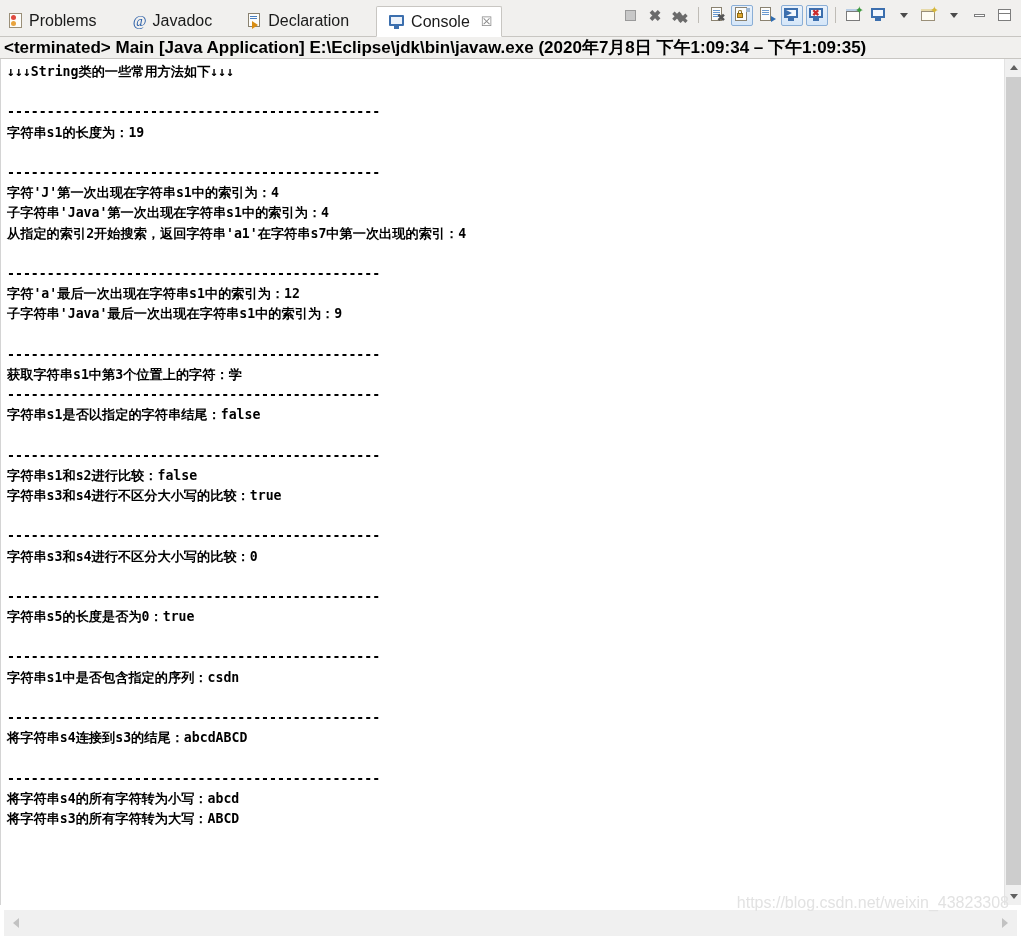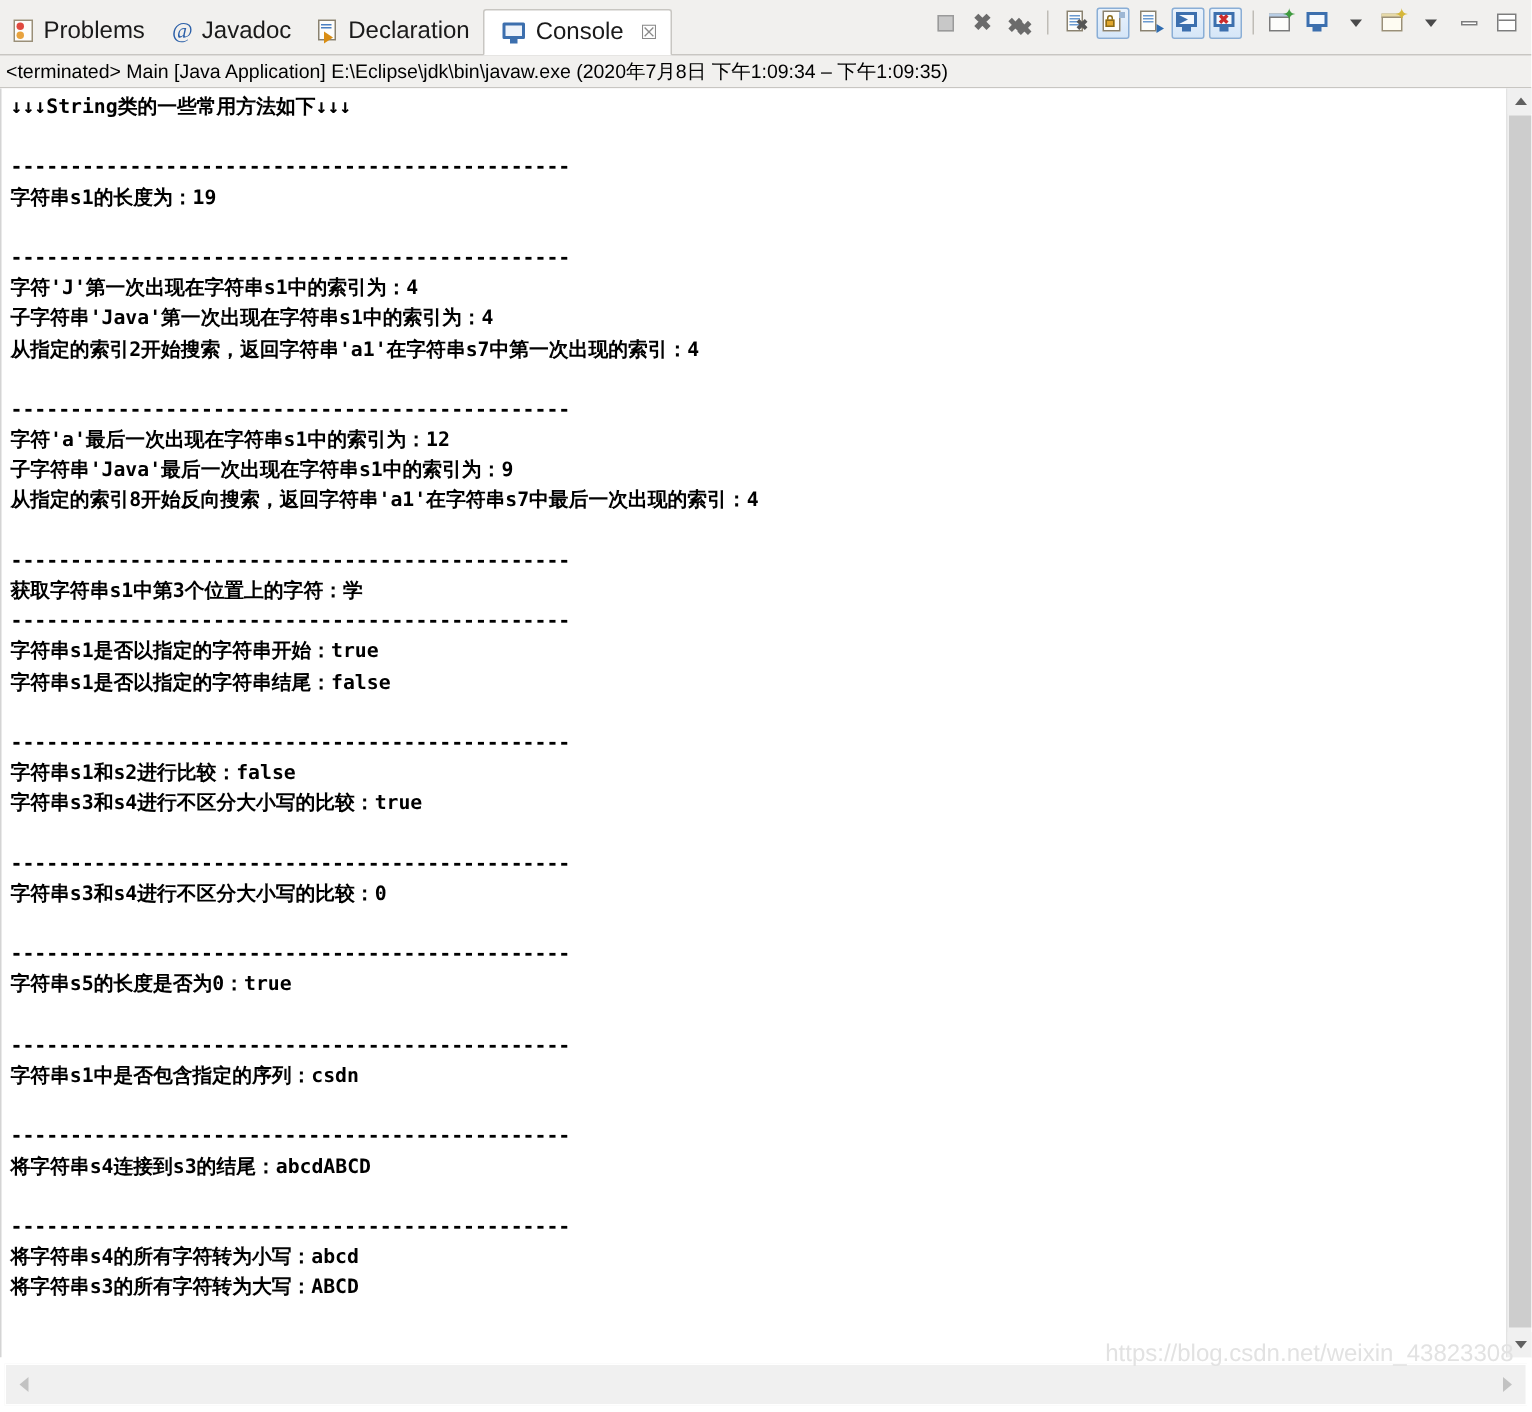--- a/index.html
+++ b/index.html
@@ -22,20 +22,21 @@
     background: #f1f0ee;
     border-bottom: 1px solid #c8c6c2;
     display: flex;
     align-items: flex-end;
     box-sizing: border-box;
   }
   .tabs {
     display: flex;
     align-items: flex-end;
     height: 37px;
+    gap: 18px;
   }
   .tab {
     display: flex;
     align-items: center;
     height: 30px;
     padding: 0 9px 0 8px;
     gap: 5px;
     font-size: 16px;
     color: #1a1a1a;
     box-sizing: border-box;
@@ -182,27 +183,28 @@
   }
   .g-min { width:11px; height:3px; background:#fff; border:1px solid #7d7d7d; box-sizing:border-box; }
   .g-max { width:13px; height:12px; background:#fff; border:1px solid #7d7d7d; box-sizing:border-box; position:relative; }
   .g-max:after { content:""; position:absolute; left:0; top:0; right:0; height:3px; border-bottom:1px solid #7d7d7d; }
 
   
   .procline {
     height: 22px;
     background: #f1f0ee;
     border-bottom: 1px solid #c8c6c2;
-    font-size: 13px;
+    font-size: 17px;
     color: #000;
     display: flex;
     align-items: center;
     padding-left: 4px;
     box-sizing: border-box;
     white-space: nowrap;
+    font-weight: bold;
   }
 
   
   .console-wrap {
     position: relative;
     height: 881px;
     box-sizing: border-box;
     background: #ffffff;
   }
   .console-text {
@@ -452,26 +454,24 @@
       <div class="cline">字符串s1的长度为：19</div>
       <div class="cline blank">&nbsp;</div>
       <div class="cline">-----------------------------------------------</div>
       <div class="cline">字符'J'第一次出现在字符串s1中的索引为：4</div>
       <div class="cline">子字符串'Java'第一次出现在字符串s1中的索引为：4</div>
       <div class="cline">从指定的索引2开始搜索，返回字符串'a1'在字符串s7中第一次出现的索引：4</div>
       <div class="cline blank">&nbsp;</div>
       <div class="cline">-----------------------------------------------</div>
       <div class="cline">字符'a'最后一次出现在字符串s1中的索引为：12</div>
       <div class="cline">子字符串'Java'最后一次出现在字符串s1中的索引为：9</div>
-      <div class="cline">从指定的索引8开始反向搜索，返回字符串'a1'在字符串s7中最后一次出现的索引：4</div>
       <div class="cline blank">&nbsp;</div>
       <div class="cline">-----------------------------------------------</div>
       <div class="cline">获取字符串s1中第3个位置上的字符：学</div>
       <div class="cline">-----------------------------------------------</div>
-      <div class="cline">字符串s1是否以指定的字符串开始：true</div>
       <div class="cline">字符串s1是否以指定的字符串结尾：false</div>
       <div class="cline blank">&nbsp;</div>
       <div class="cline">-----------------------------------------------</div>
       <div class="cline">字符串s1和s2进行比较：false</div>
       <div class="cline">字符串s3和s4进行不区分大小写的比较：true</div>
       <div class="cline blank">&nbsp;</div>
       <div class="cline">-----------------------------------------------</div>
       <div class="cline">字符串s3和s4进行不区分大小写的比较：0</div>
       <div class="cline blank">&nbsp;</div>
       <div class="cline">-----------------------------------------------</div>

